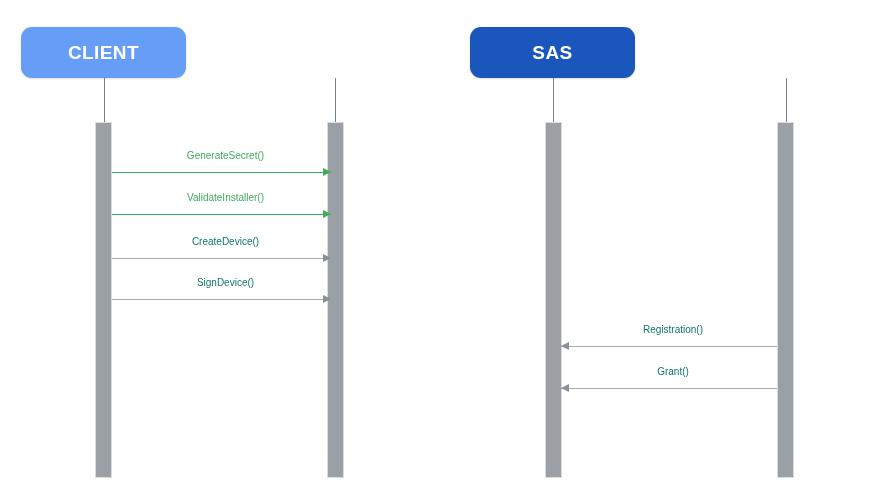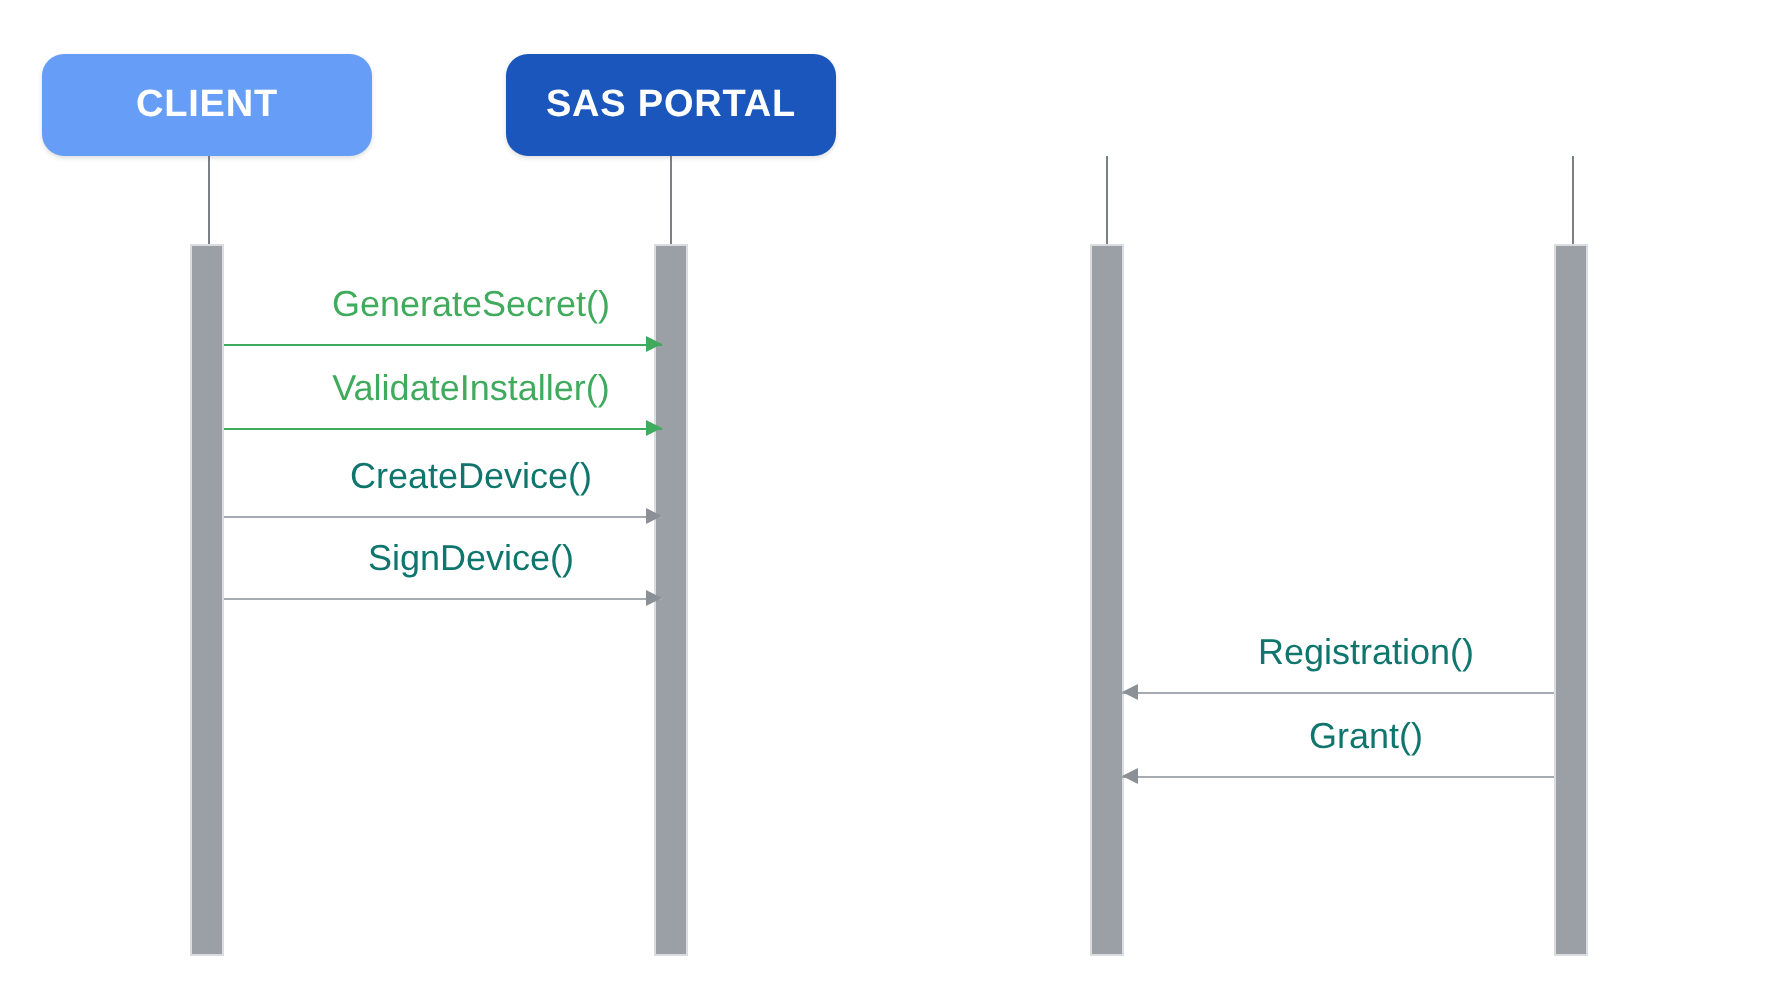--- a/index.html
+++ b/index.html
@@ -77,24 +77,24 @@
     border-left-width: 8px;
     border-left-style: solid;
   }
   .message.dir-left .arrow-head {
     left: 0;
     border-right-width: 8px;
     border-right-style: solid;
   }
   .message-label {
     position: absolute;
-    left: 14px;
+    left: 4px;
     width: 100%;
     text-align: center;
-    font-size: 18px;
+    font-size: 10px;
     line-height: 1;
     bottom: 11px;
     white-space: nowrap;
   }
 
   
   .msg-green .arrow-line { background: #41ab5d; }
   .msg-green .arrow-head { border-left-color: #41ab5d; border-right-color: #41ab5d; }
   .msg-green .message-label { color: #41ab5d; }
 
@@ -106,25 +106,25 @@
 <body>
 
 <div id="canvas" style="width: 883px; height: 497px; background: rgb(255, 255, 255);">
     <div class="lifeline-stem" style="left: 103.5px; top: 78px; height: 44px; background: rgb(123, 128, 134);"></div>
     <div class="activation" style="left: 95px; top: 122px; width: 17px; height: 356px; background: rgb(154, 160, 166); border-color: rgb(218, 220, 224);"></div>
     <div class="participant" style="left: 21px; top: 27px; width: 165px; height: 51px; background: rgb(102, 157, 246);">
       <span class="participant-label">CLIENT</span>
     </div>
     <div class="lifeline-stem" style="left: 334.5px; top: 78px; height: 44px; background: rgb(123, 128, 134);"></div>
     <div class="activation" style="left: 327px; top: 122px; width: 17px; height: 356px; background: rgb(154, 160, 166); border-color: rgb(218, 220, 224);"></div>
-    <div class="participant" style="left: 253px; top: 27px; width: 165px; height: 51px; background: rgb(26, 86, 188);">
-      <span class="participant-label">SAS PORTAL</span>
-    </div>
     <div class="lifeline-stem" style="left: 552.5px; top: 78px; height: 44px; background: rgb(123, 128, 134);"></div>
     <div class="activation" style="left: 545px; top: 122px; width: 17px; height: 356px; background: rgb(154, 160, 166); border-color: rgb(218, 220, 224);"></div>
+    <div class="participant" style="left: 470px; top: 27px; width: 165px; height: 51px; background: rgb(26, 86, 188);">
+      <span class="participant-label">SAS</span>
+    </div>
     <div class="lifeline-stem" style="left: 785.5px; top: 78px; height: 44px; background: rgb(123, 128, 134);"></div>
     <div class="activation" style="left: 777px; top: 122px; width: 17px; height: 356px; background: rgb(154, 160, 166); border-color: rgb(218, 220, 224);"></div>
     <div class="message dir-right msg-green" style="left: 112px; top: 172px; width: 219px;">
       <div class="arrow-line"></div>
       <div class="arrow-head"></div>
       <div class="message-label">GenerateSecret()</div>
     </div>
     <div class="message dir-right msg-green" style="left: 112px; top: 214px; width: 219px;">
       <div class="arrow-line"></div>
       <div class="arrow-head"></div>

